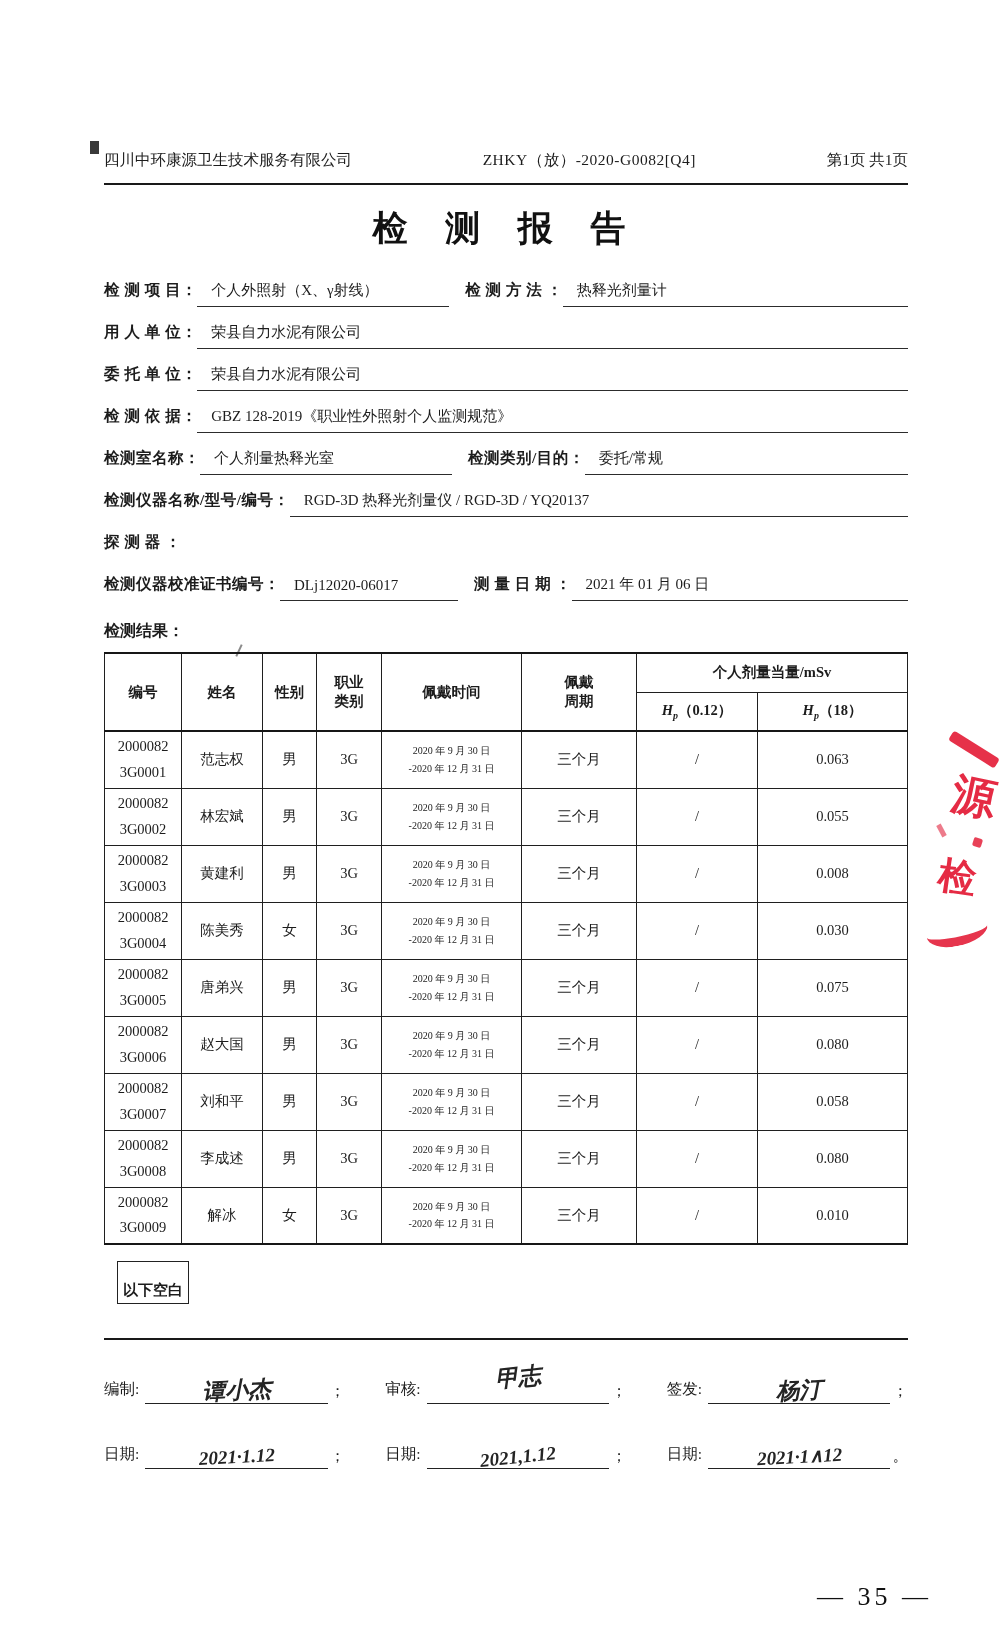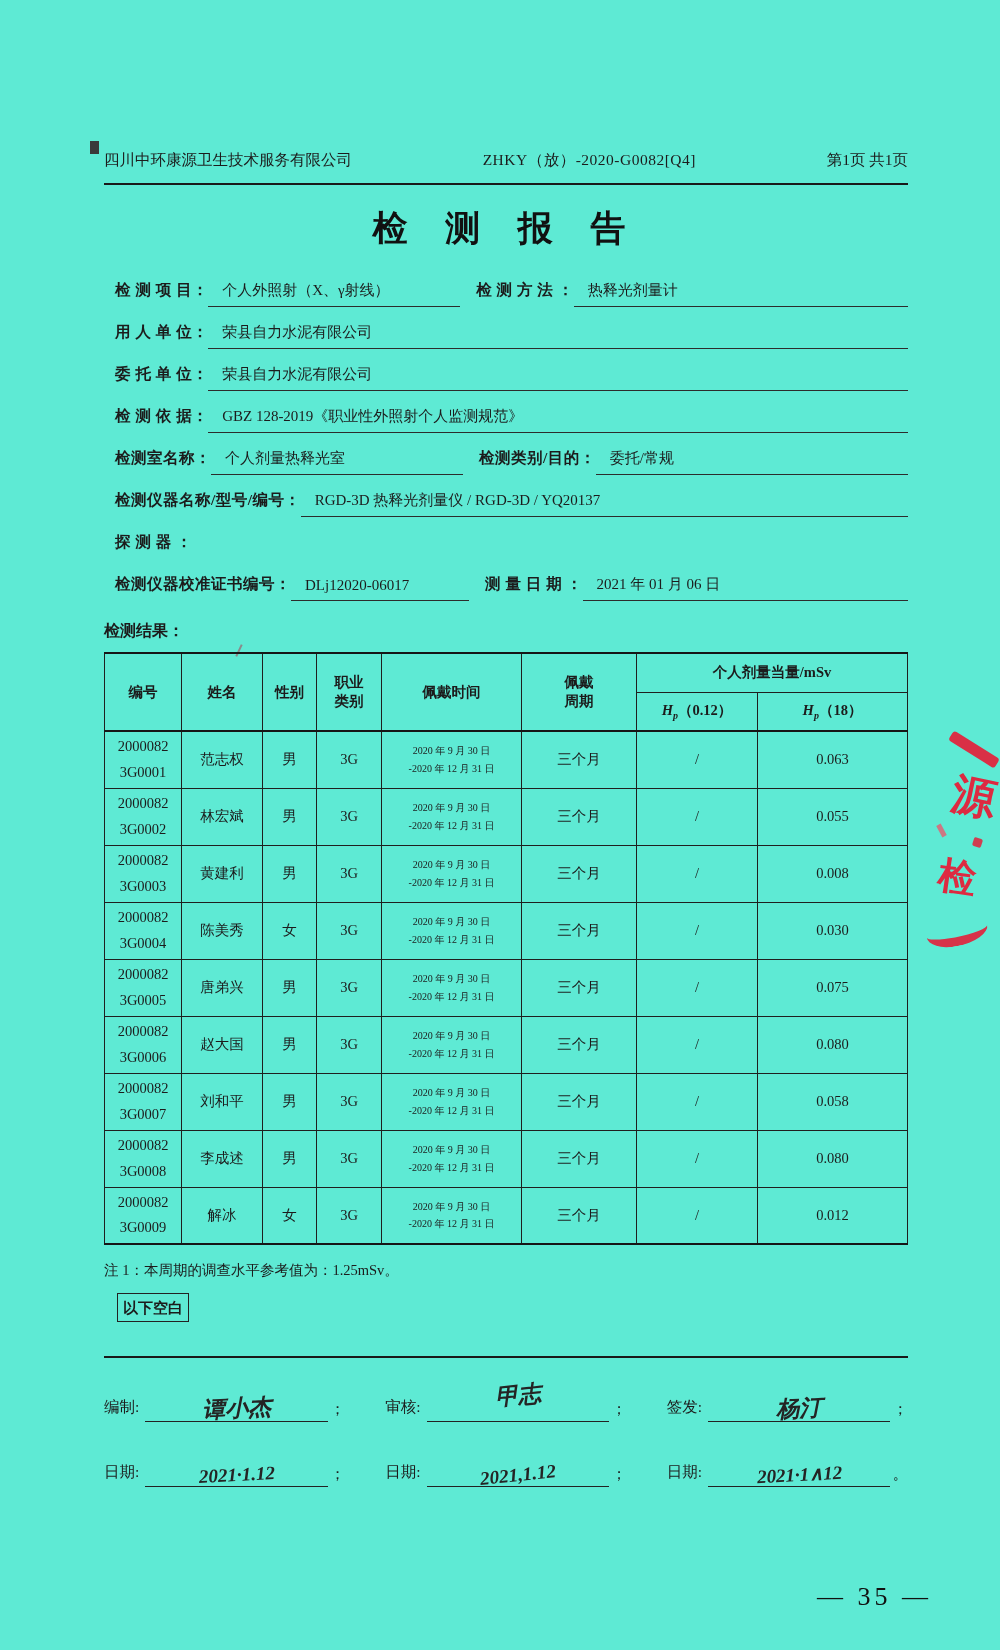--- a/index.html
+++ b/index.html
@@ -1,19 +1,19 @@
 <!DOCTYPE html>
 <html><head>
 <meta charset="utf-8">
 <style>
   * { margin:0; padding:0; box-sizing:border-box; }
   html,body { background:#e9e9e9; }
   .page {
     position:relative; width:1000px; height:1650px; margin:0 auto;
-    background:#5eead4; overflow:hidden;
+    background:#ffffff; overflow:hidden;
     font-family:"Liberation Serif","DejaVu Serif",serif;
     color:#1c1c1c;
   }
   .content { position:absolute; left:104px; top:150px; width:804px; }
 
   
   .doc-header {
     display:flex; justify-content:space-between; align-items:flex-end;
     font-size:15.5px; padding-bottom:12px; border-bottom:2.5px solid #191919;
   }
@@ -21,21 +21,21 @@
 
   
   .doc-title {
     margin-top:20px; text-align:center;
     font-family:"Liberation Sans","DejaVu Sans",sans-serif;
     font-size:35px; font-weight:700; letter-spacing:14px; color:#111;
   }
 
   
   .fields { margin-top:28px; }
-  .field-row { display:flex; align-items:flex-end; margin-bottom:15px;margin-left:11px; }
+  .field-row { display:flex; align-items:flex-end; margin-bottom:15px; }
   .flabel {
     font-weight:700; font-size:15.5px; white-space:nowrap;
     padding-bottom:6px; letter-spacing:.5px;
   }
   .fvalue {
     font-size:15px; padding:0 6px 6px 14px;
     border-bottom:1.5px solid #2c2c2c; white-space:nowrap;
   }
   .fvalue.grow { flex:1; }
   .fvalue.w250 { width:252px; }
@@ -59,21 +59,21 @@
   td.c-id span, td.c-time span { display:block; line-height:1.75; }
   td.c-time { font-size:10px; }
   .hp i { font-family:"Liberation Serif",serif; font-style:italic; font-weight:700; }
   .hp sub { font-size:10px; font-style:italic; }
 
   
   .notes { margin-top:16px; font-size:14.5px; }
   .notes div { margin-bottom:13px; }
   .blank-box {
     display:inline-block; margin-left:13px; border:1.5px solid #222;
-    padding:5px 5px 3px; font-weight:700; font-size:15px;
+    padding:19px 5px 3px; font-weight:700; font-size:15px;
   }
 
   
   .sig-block {
     margin-top:34px; border-top:2.5px solid #191919; padding-top:32px;
     display:grid; grid-template-columns:1fr 1fr 1fr; column-gap:54px; row-gap:30px;
     font-size:15.5px;
     gap:40px;
   }
   .sig-cell { display:flex; align-items:flex-end; }
@@ -339,27 +339,26 @@
         </td>
         <td>解冰</td>
         <td>女</td>
         <td>3G</td>
         <td class="c-time">
           <span>2020 年 9 月 30 日</span>
           <span>-2020 年 12 月 31 日</span>
         </td>
         <td>三个月</td>
         <td>/</td>
-        <td>0.012</td>
+        <td>0.010</td>
       </tr>
         </tbody>
     </table>
 
     <div class="notes">
-      <div>注 1：本周期的调查水平参考值为：1.25mSv。</div>
       <span class="blank-box">以下空白</span>
     </div>
 
     <div class="sig-block">
       <div class="sig-cell">
         <span class="sig-label">编制:</span>
         <span class="sig-line"><span class="hand">谭小杰</span></span>
         <span class="sig-punct">；</span>
       </div>
       <div class="sig-cell">

